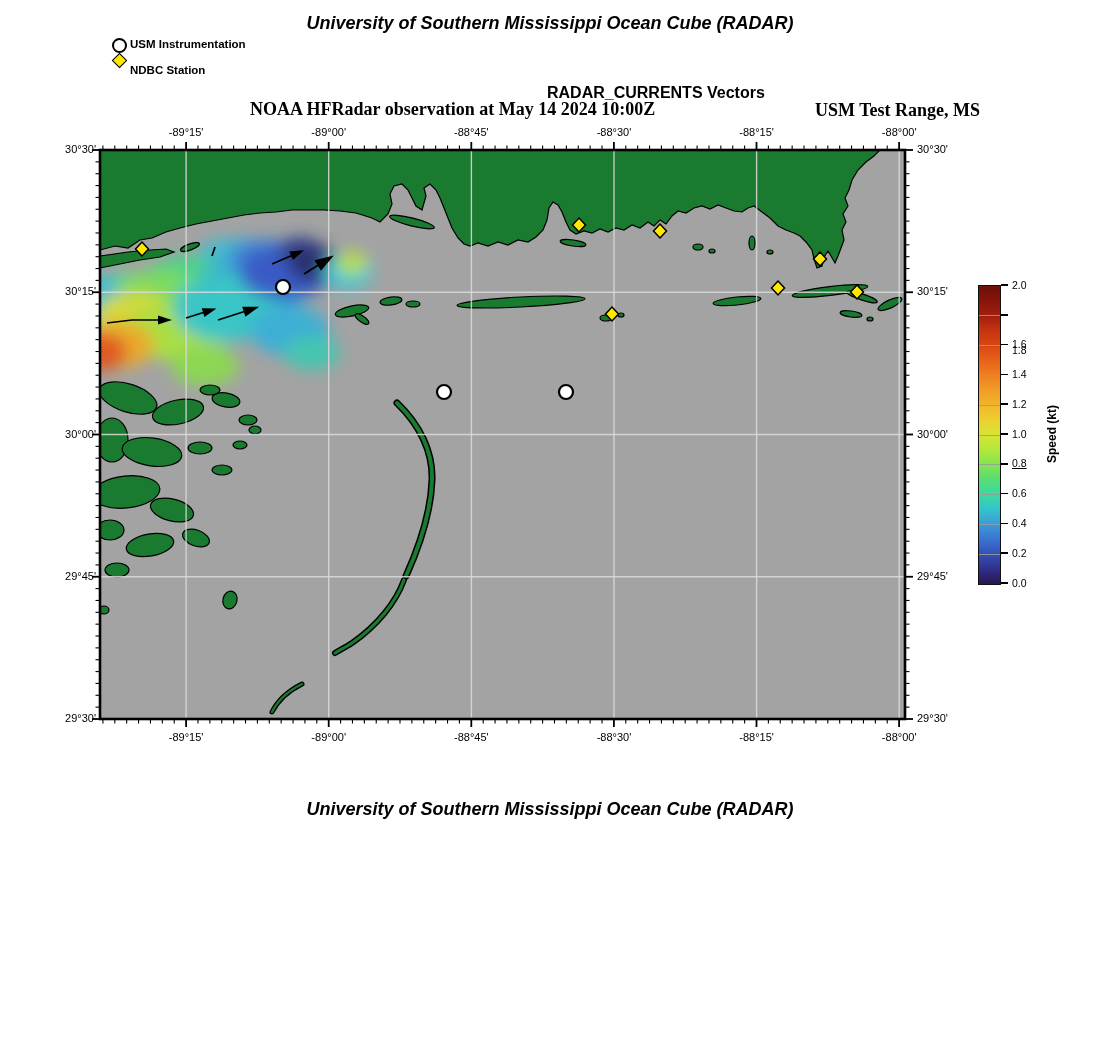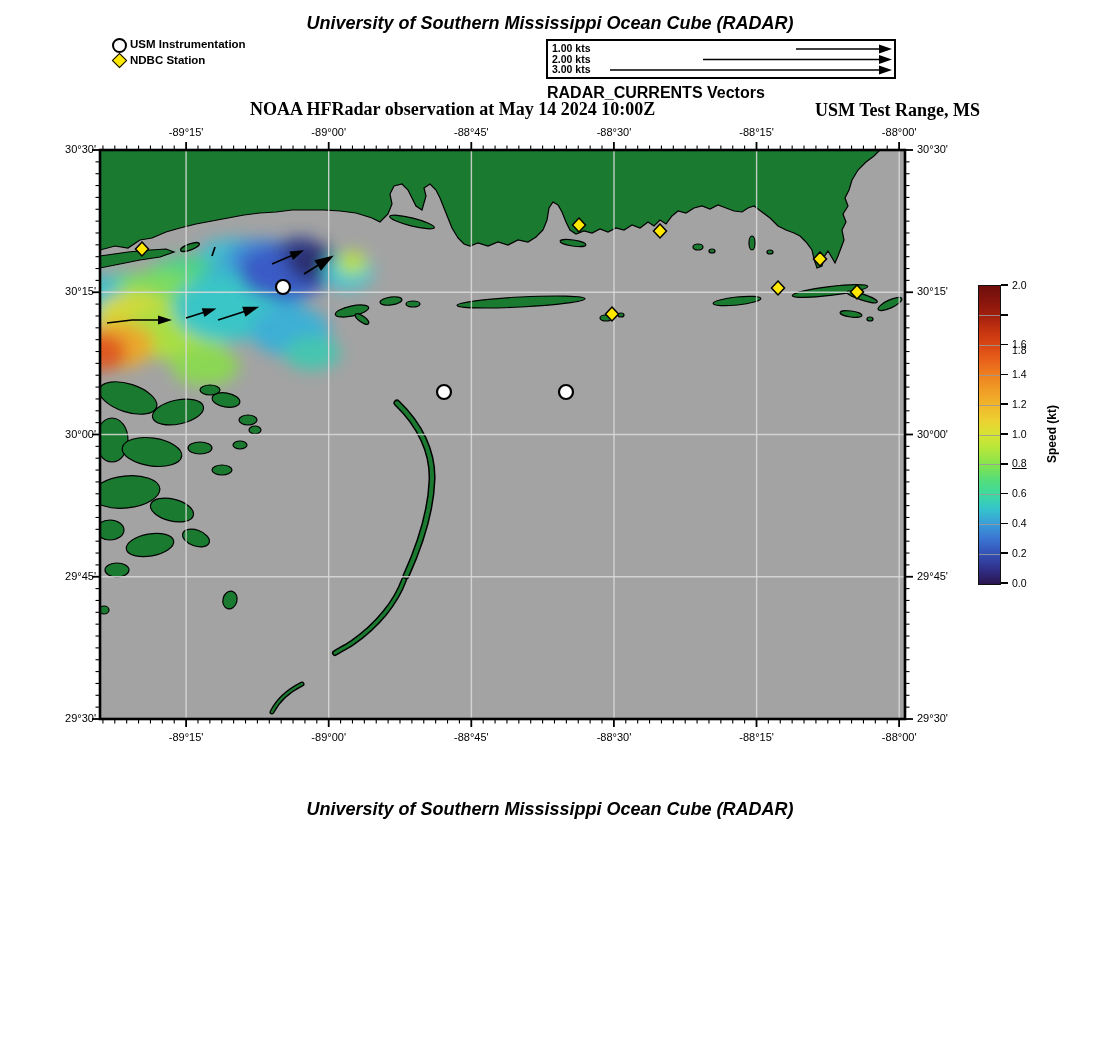--- a/index.html
+++ b/index.html
@@ -11,21 +11,21 @@
   .subtitle{position:absolute;left:250px;width:500px;top:99px;text-align:left;
             font-family:"Liberation Serif",serif;font-weight:bold;font-size:18px;}
   .region{position:absolute;left:767px;top:100px;font-family:"Liberation Serif",serif;
           font-weight:bold;font-size:18px;margin-left:48px;}
   .circle-marker{position:absolute;left:112px;top:38px;width:11px;height:11px;background:#fff;
                  border:2.4px solid #000;border-radius:50%;}
   .diamond-marker{position:absolute;left:114px;top:55px;width:9px;height:9px;background:#ffe800;
                   border:1.6px solid #000;transform:rotate(45deg);}
   .leg-label{position:absolute;left:130px;font-weight:bold;font-size:11.5px;line-height:14px;}
   .leg-label.l1{top:37px;}
-  .leg-label.l2{top:53px;}
+  .leg-label.l2{top:63px;}
   .vector-box{position:absolute;left:546px;top:39px;width:346px;height:36px;border:2.5px solid #000;background:#fff;}
   .vb-row{position:absolute;left:4px;font-weight:bold;font-size:10.5px;line-height:11px;}
   .vector-caption{position:absolute;left:547px;top:84px;font-weight:bold;font-size:16px;}
   .axis-label{position:absolute;font-size:11px;}
   .cbar{position:absolute;left:978px;top:285px;width:21px;height:298px;border:1.5px solid #111;}
   .cbar-line{position:absolute;left:0;width:21px;height:1px;background:#9a9a9a;opacity:.85;}
   .cbar-tick{position:absolute;left:1001px;width:7px;height:1.6px;background:#000;}
   .cbar-label{position:absolute;left:1012px;font-size:10.5px;}
   .cbar-title{position:absolute;left:997px;top:427px;width:110px;text-align:center;
               font-weight:bold;font-size:12px;transform:rotate(-90deg);}
@@ -38,33 +38,20 @@
 
   <div class="title top">University of Southern Mississippi Ocean Cube (RADAR)</div>
 
   <div>
     <span class="circle-marker"></span>
     <span class="leg-label l1">USM Instrumentation</span>
     <span class="diamond-marker"></span>
     <span class="leg-label l2">NDBC Station</span>
   </div>
 
-  <div class="vector-box">
-    <div class="vb-row" style="top:2px">1.00 kts</div>
-    <div class="vb-row" style="top:12.5px">2.00 kts</div>
-    <div class="vb-row" style="top:23px">3.00 kts</div>
-    <svg id="vec-leg" width="346" height="36" style="position:absolute;left:0;top:0">
-        <line x1="248" y1="8" x2="334" y2="8" stroke="#000" stroke-width="1.6"></line>
-        <polygon points="344,8 331,3.4000000000000004 331,12.6" fill="#000"></polygon>
-        <line x1="155" y1="18.5" x2="334" y2="18.5" stroke="#000" stroke-width="1.6"></line>
-        <polygon points="344,18.5 331,13.9 331,23.1" fill="#000"></polygon>
-        <line x1="62" y1="29" x2="334" y2="29" stroke="#000" stroke-width="1.6"></line>
-        <polygon points="344,29 331,24.4 331,33.6" fill="#000"></polygon>
-      </svg>
-  </div>
   <div class="vector-caption">RADAR_CURRENTS Vectors</div>
 
   <div class="subtitle">NOAA HFRadar observation at May 14 2024 10:00Z</div>
   <div class="region">USM Test Range, MS</div>
 
   <svg id="map-svg" width="829" height="597" viewBox="88 136 829 597">
     <defs>
       <filter id="blur8" x="-40%" y="-40%" width="180%" height="180%">
         <feGaussianBlur stdDeviation="8"></feGaussianBlur>
       </filter>

